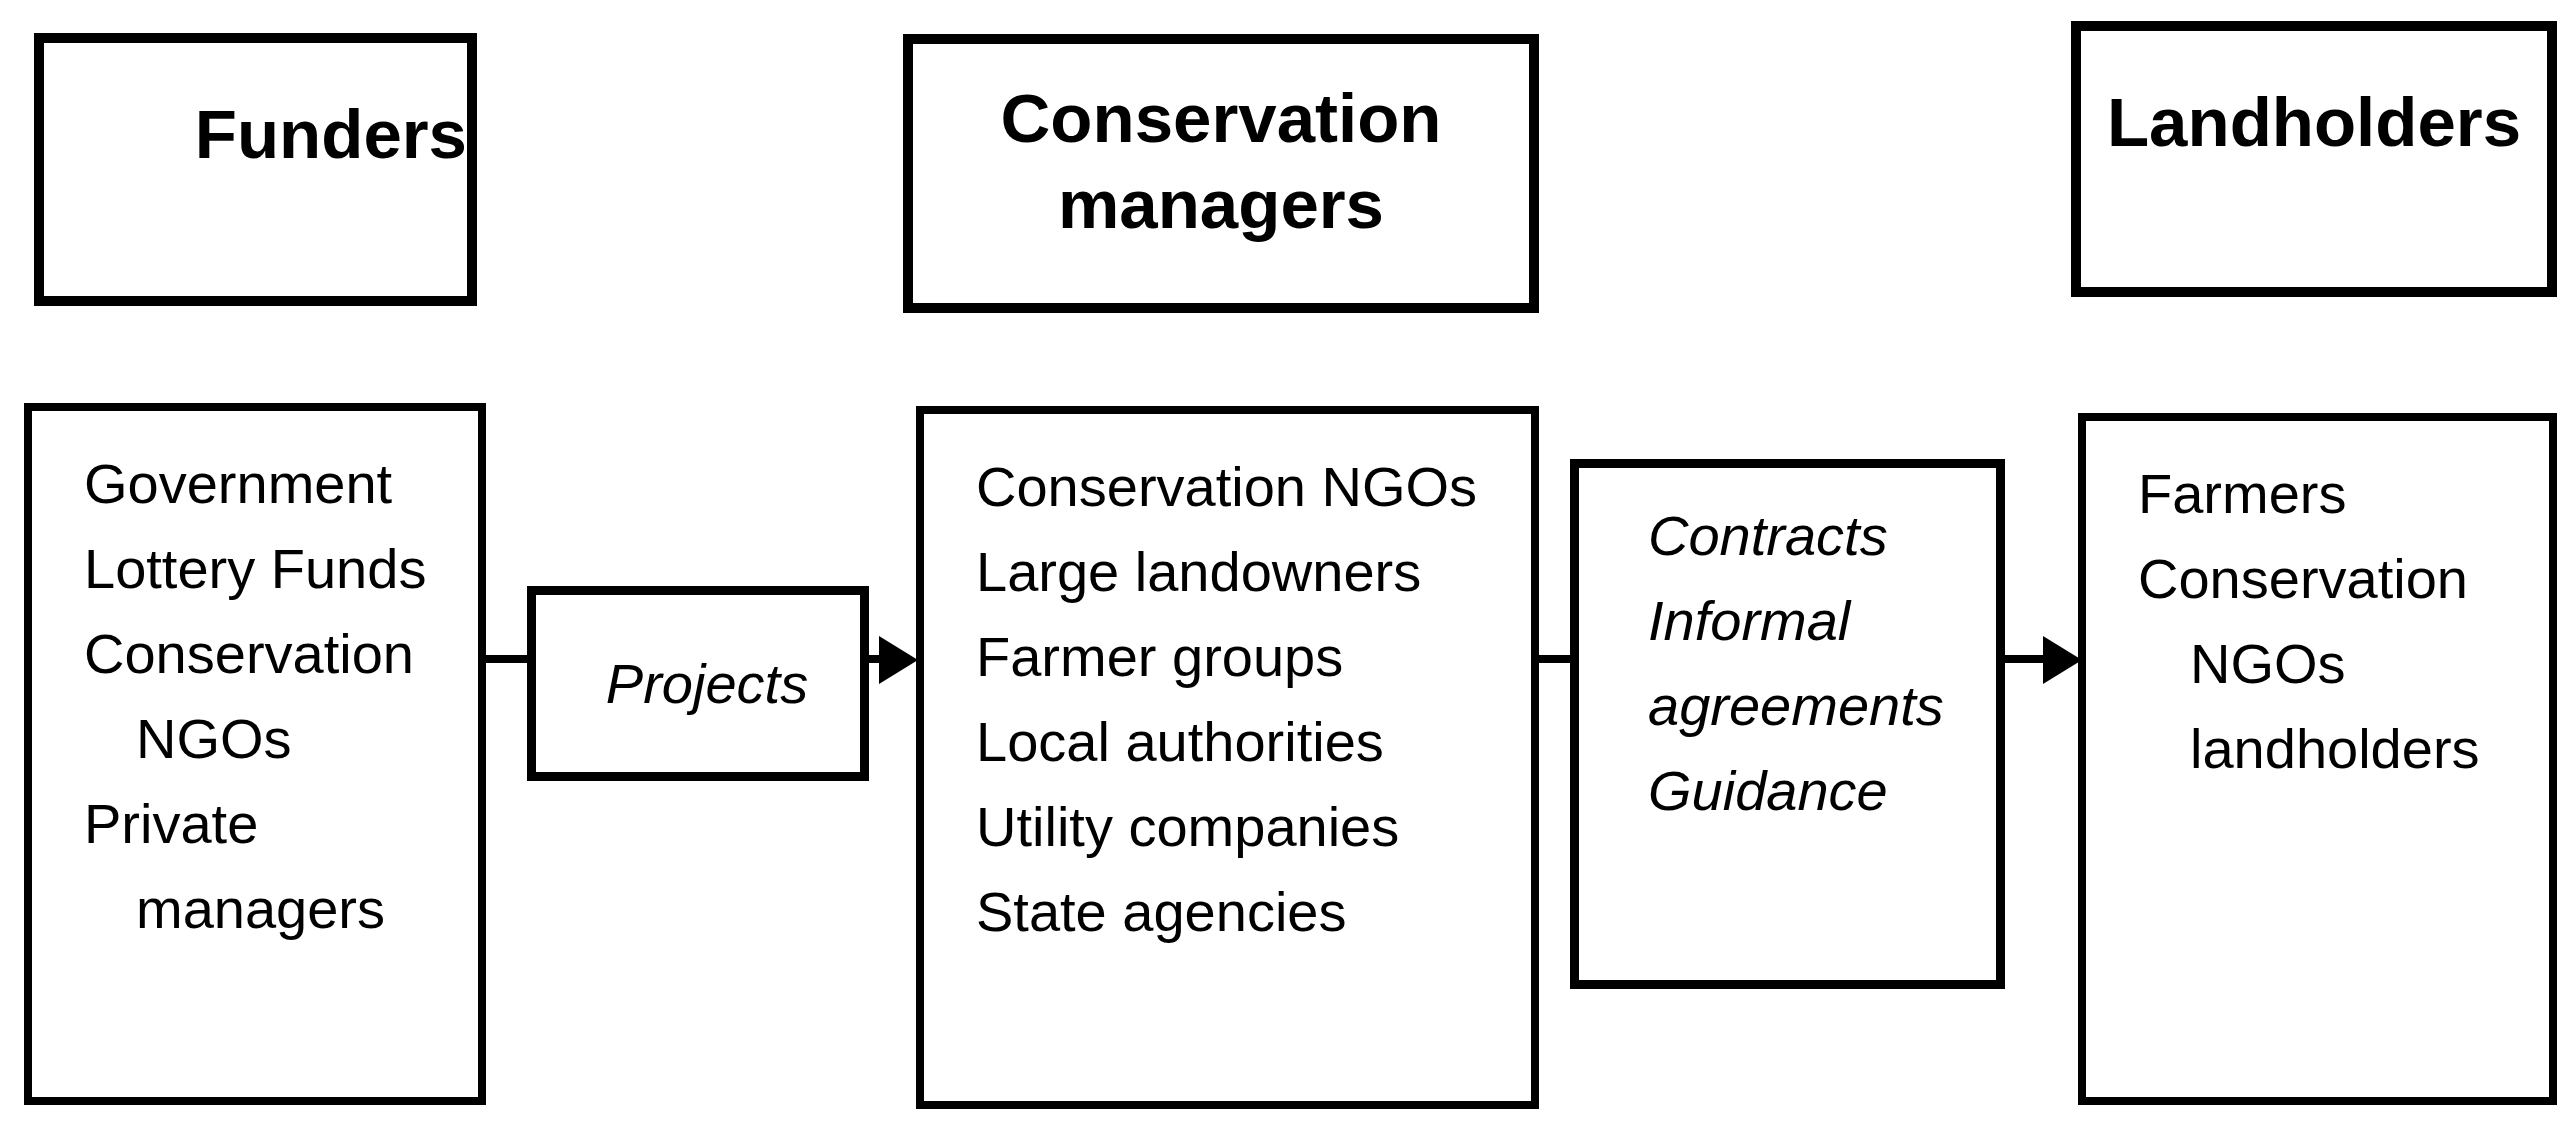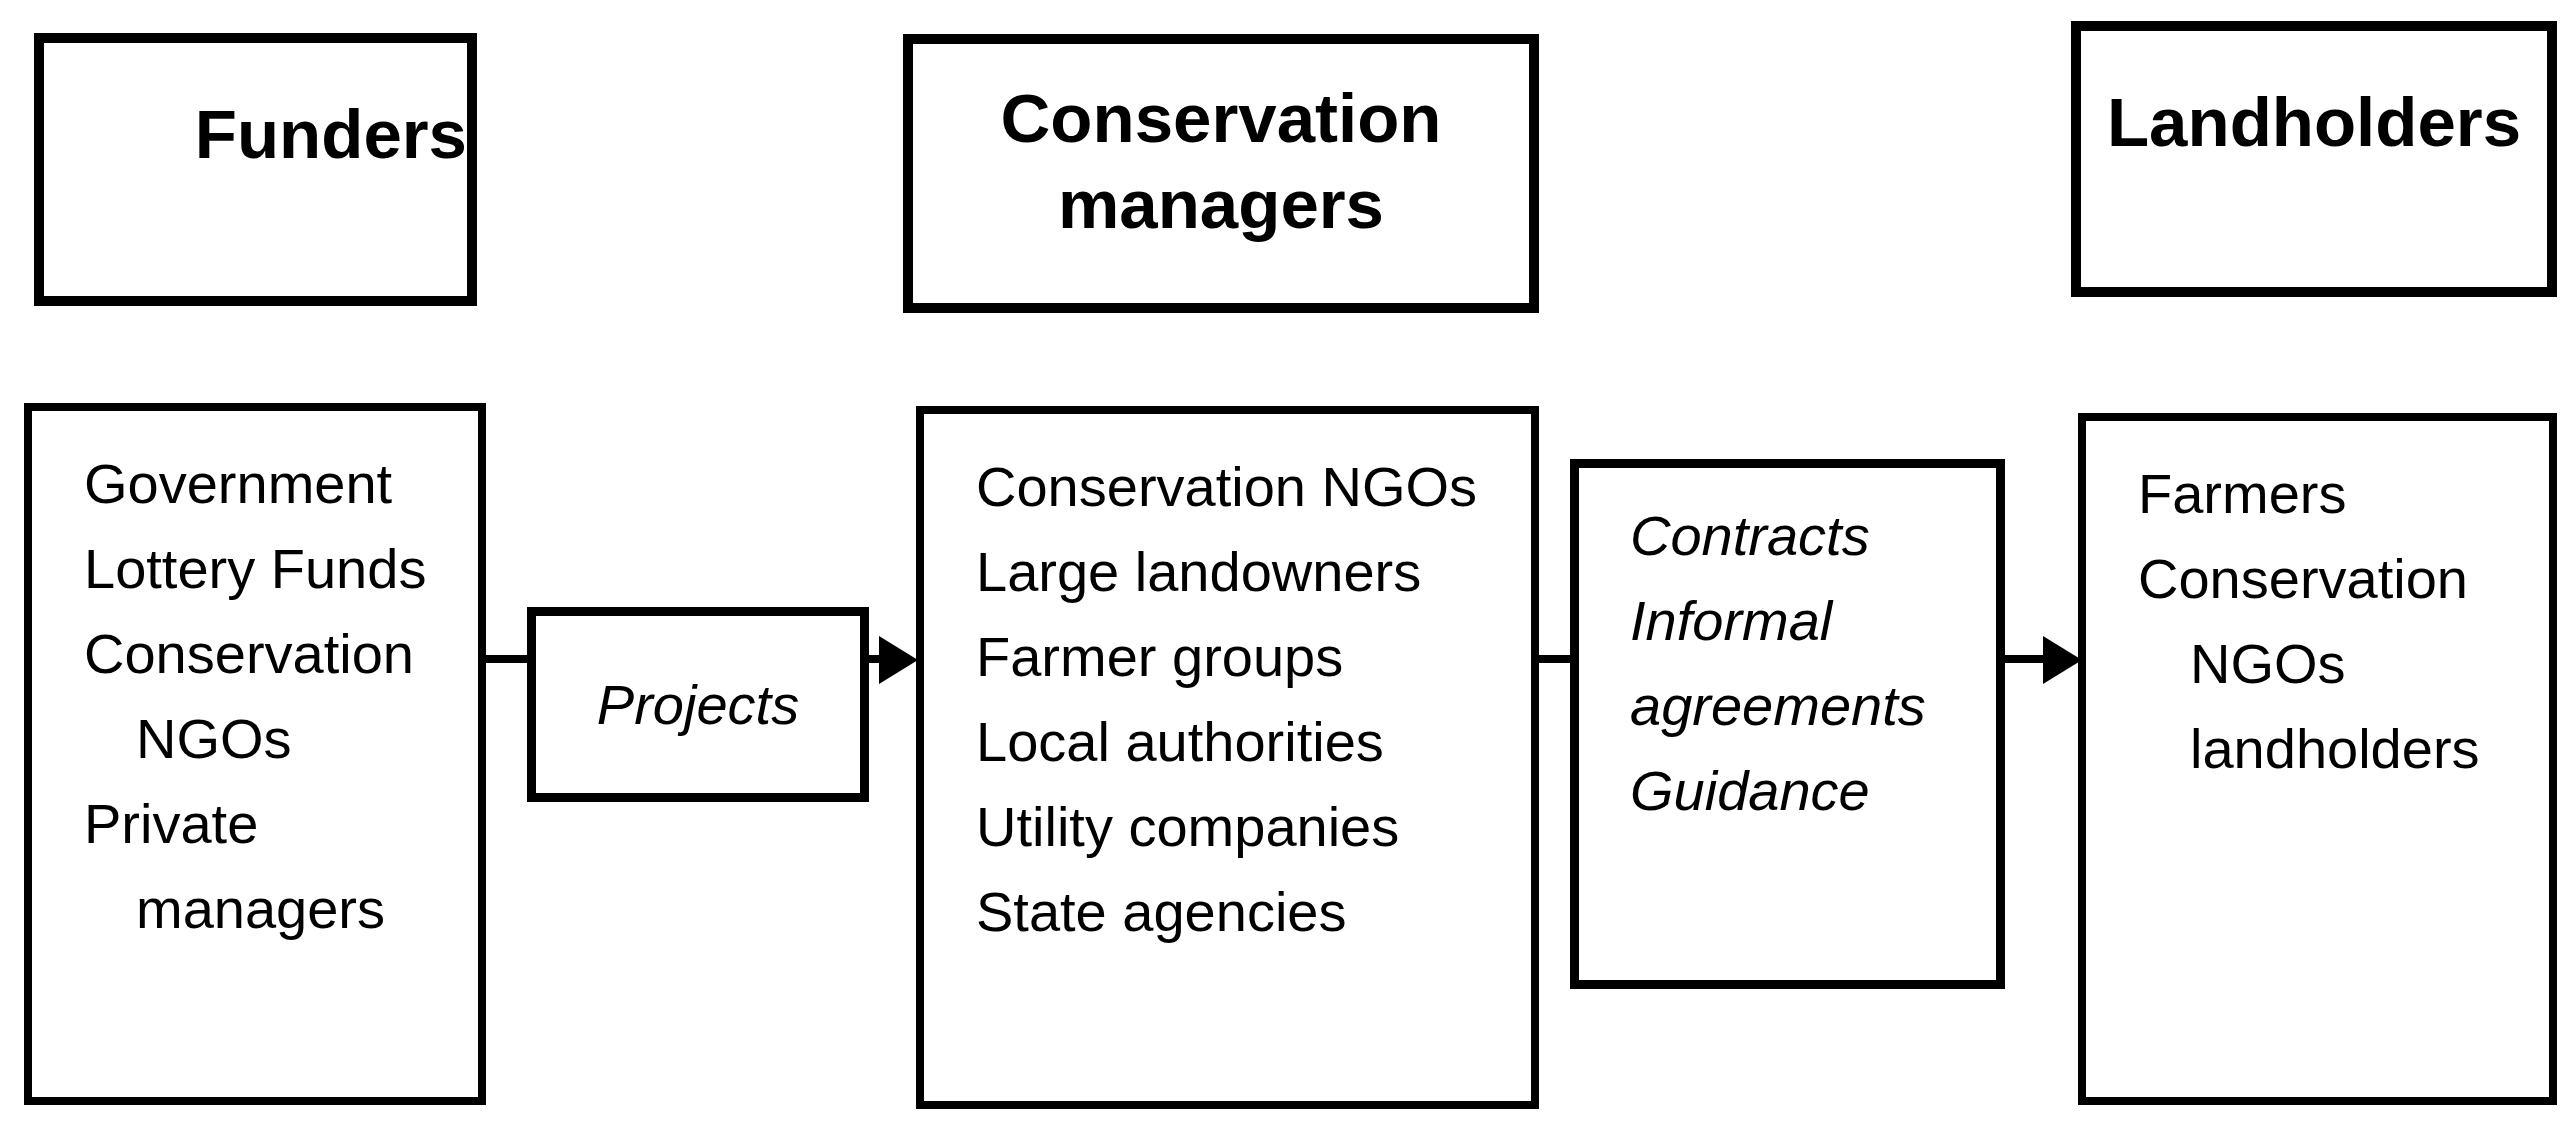--- a/index.html
+++ b/index.html
@@ -28,20 +28,21 @@
   .header-label {
     font-size: 69px;
     font-weight: bold;
     line-height: 86px;
   }
   .list-box {
     border: 8.5px solid #000000;
   }
   .thin-box {
     border: 9.3px solid #000000;
+    padding-left: 18px;
   }
   .list-body {
     padding: 30px 17px 0 52px;
   }
   .line {
     font-size: 56px;
     line-height: 85px;
     white-space: nowrap;
   }
   .indent {
@@ -71,21 +72,21 @@
     border-top: 24px solid transparent;
     border-bottom: 24px solid transparent;
     border-left: 39px solid #000000;
   }
   
   #funders-header     { left: 34px;   top: 33px;  width: 443px; height: 273px; padding-top: 49px; text-align: right; }
   #managers-header    { left: 903px; top: 34px;  width: 636px; height: 279px; padding-top: 32px; }
   #landholders-header { left: 2071px; top: 21px;  width: 486px; height: 276px; padding-top: 49px; }
 
   #funders-list       { left: 24px;   top: 403px; width: 462px; height: 702px; }
-  #projects-box       { left: 527px;  top: 607px; width: 342px; height: 195px; }
+  #projects-box       { left: 527px;  top: 586px; width: 342px; height: 195px; }
   #managers-list      { left: 916px; top: 406px; width: 623px; height: 703px; }
   #mechanisms-box     { left: 1570px; top: 459px; width: 435px; height: 530px; }
   #mechanisms-box .list-body { padding-top: 25px; padding-left: 51px; }
   #landholders-list   { left: 2078px; top: 413px; width: 479px; height: 692px; }
 
   #connector-funders-projects  { left: 482px;  top: 655px; width: 51px;  }
   #connector-projects-managers { left: 864px; top: 655px; width: 20px;  }
   #arrowhead-managers          { left: 879px; top: 636px; }
   #connector-managers-mech     { left: 1534px; top: 655px; width: 41px;  }
   #connector-mech-landholders  { left: 2001px; top: 655px; width: 46px;  }

